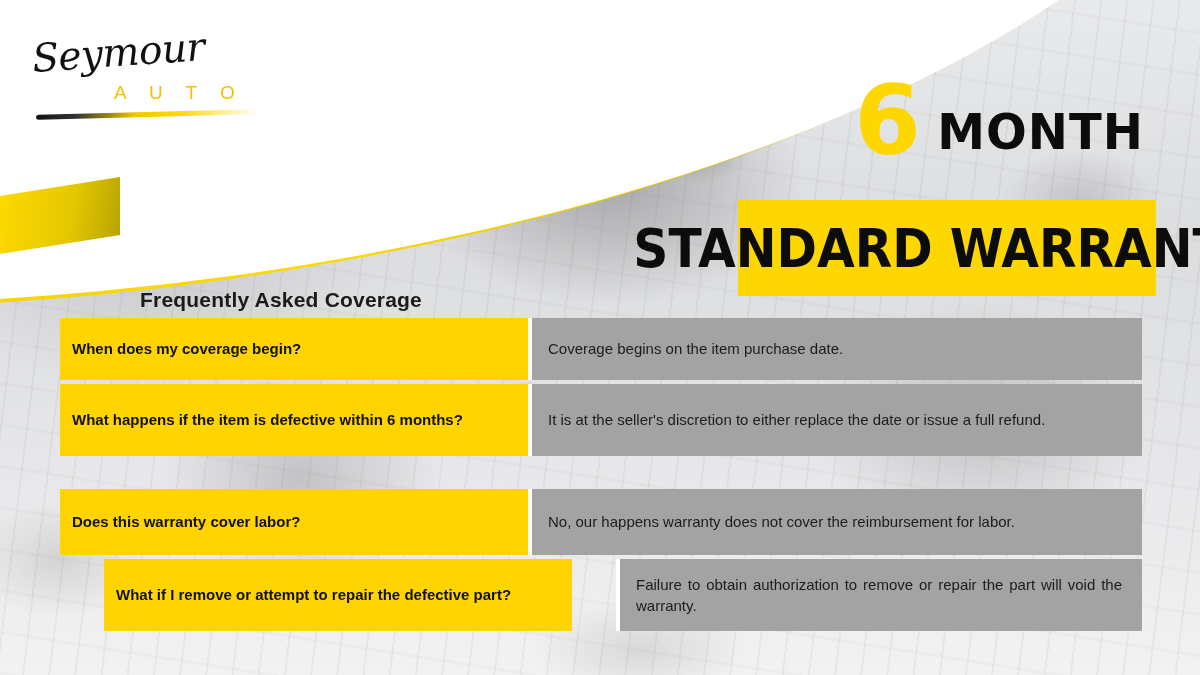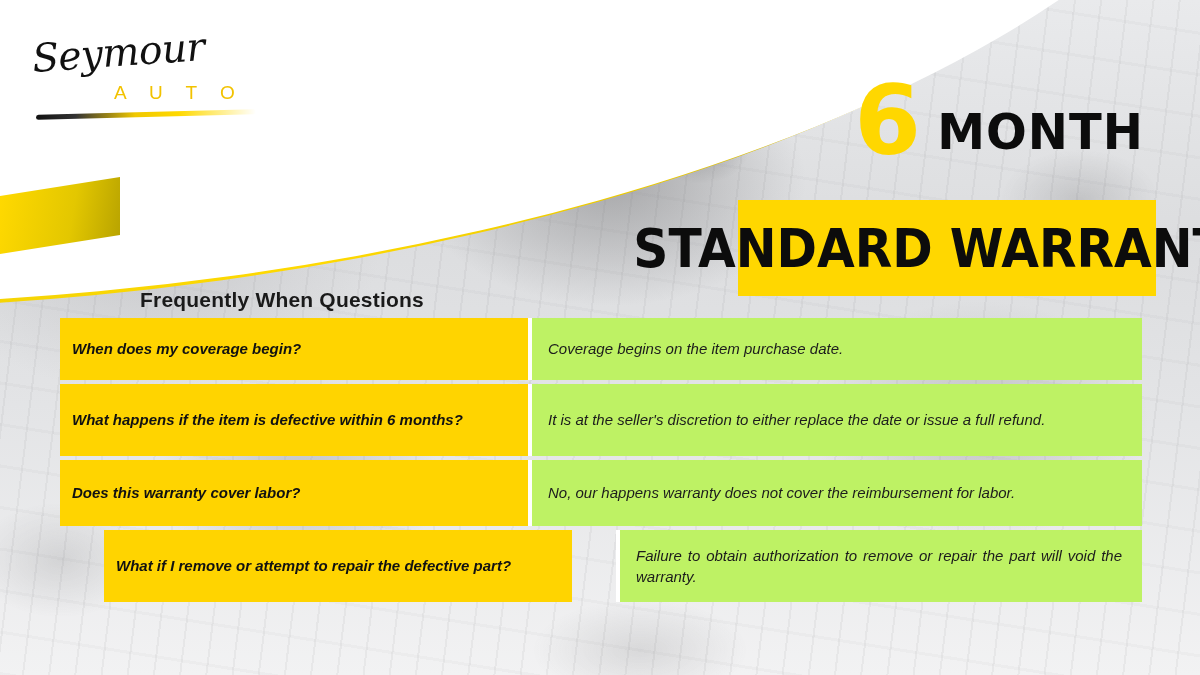--- a/index.html
+++ b/index.html
@@ -166,51 +166,50 @@
   }
   .faq-table {
     position: absolute;
     left: 60px; top: 318px;
     width: 1082px;
   }
   .faq-row {
     display: flex;
     width: 100%;
     margin-bottom: 4px;
-    font-style: italic;
   }
   .faq-q {
     width: 468px;
     background: #ffd400;
     padding: 14px 16px 14px 12px;
     font-size: 15px;
     font-weight: bold;
     color: #111111;
     line-height: 1.38;
     display: flex;
     align-items: center;
   }
   .faq-a {
     flex: 1;
-    background: #bef264;
+    background: #a3a3a3;
     padding: 14px 20px 14px 16px;
     font-size: 15px;
     color: #1c1c1c;
     line-height: 1.42;
     text-align: justify;
     display: flex;
     align-items: center;
     border-left: 4px solid #ffffff;
   }
   .faq-row:nth-child(1) .faq-q,
   .faq-row:nth-child(1) .faq-a { min-height: 62px; }
   .faq-row:nth-child(2) .faq-q,
   .faq-row:nth-child(2) .faq-a { min-height: 72px; }
   .faq-row:nth-child(3) .faq-q,
-  .faq-row:nth-child(3) .faq-a { min-height: 66px; }
+  .faq-row:nth-child(3) .faq-a { min-height: 66px; margin-top: 29px; }
   .faq-row:nth-child(4) .faq-q,
   .faq-row:nth-child(4) .faq-a { min-height: 72px; margin-left: 44px; }
 </style>
 </head>
 <body>
 
 <div id="slide">
 
   <div class="bg-photo"></div>
   <div class="bg-streaks"></div>
@@ -228,21 +227,21 @@
 
   <div class="headline-top">
     <div class="big-6">6</div>
     <div class="month-word">MONTH</div>
   </div>
 
   <div class="warranty-bar">
     <div class="warranty-text">STANDARD WARRANTY</div>
   </div>
 
-  <div class="faq-title">Frequently When Questions</div>
+  <div class="faq-title">Frequently Asked Coverage</div>
 
   <div class="faq-table">
     <div class="faq-row">
       <div class="faq-q">When does my coverage begin?</div>
       <div class="faq-a">Coverage begins on the item purchase date.</div>
     </div>
     <div class="faq-row">
       <div class="faq-q">What happens if the item is defective within 6 months?</div>
       <div class="faq-a">It is at the seller's discretion to either replace the date or issue a full refund.</div>
     </div>

